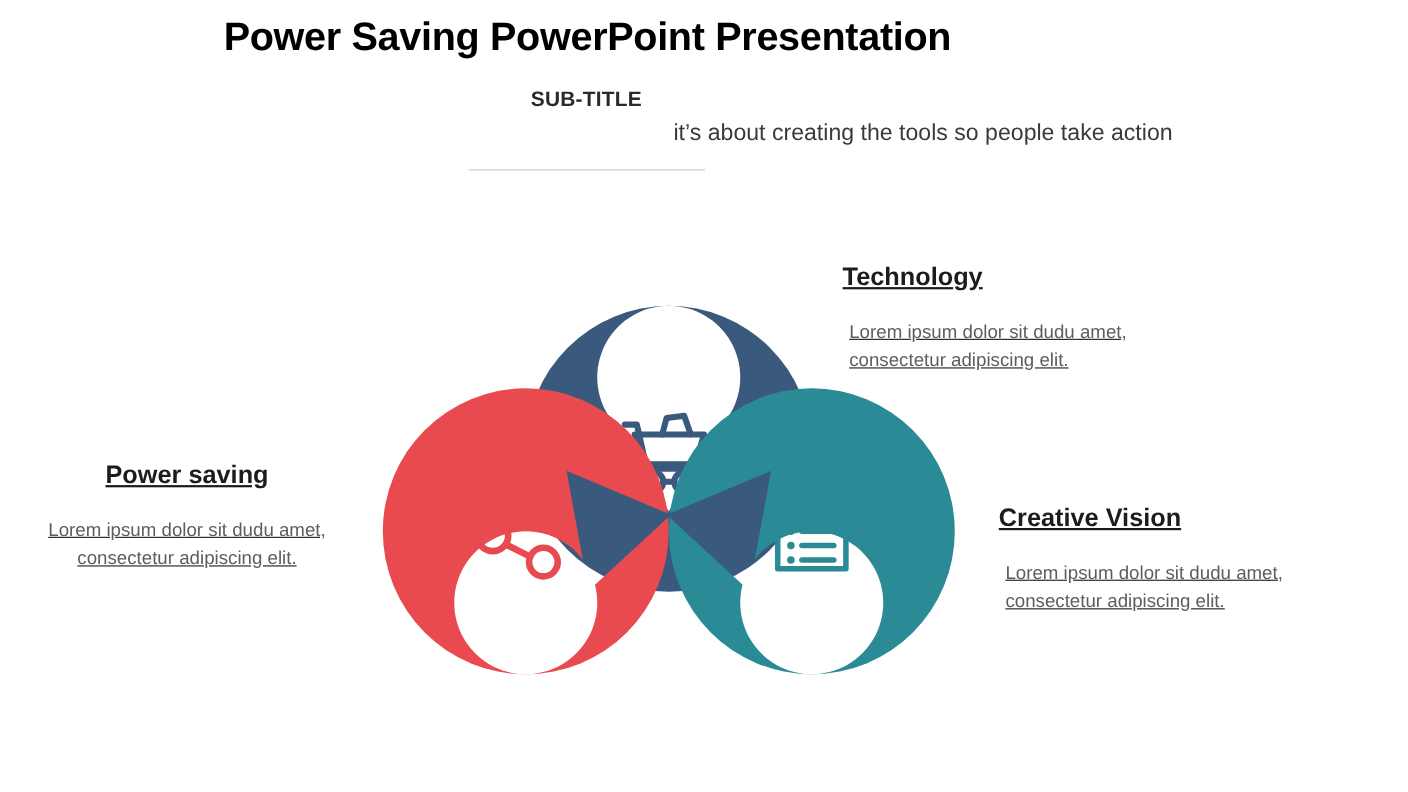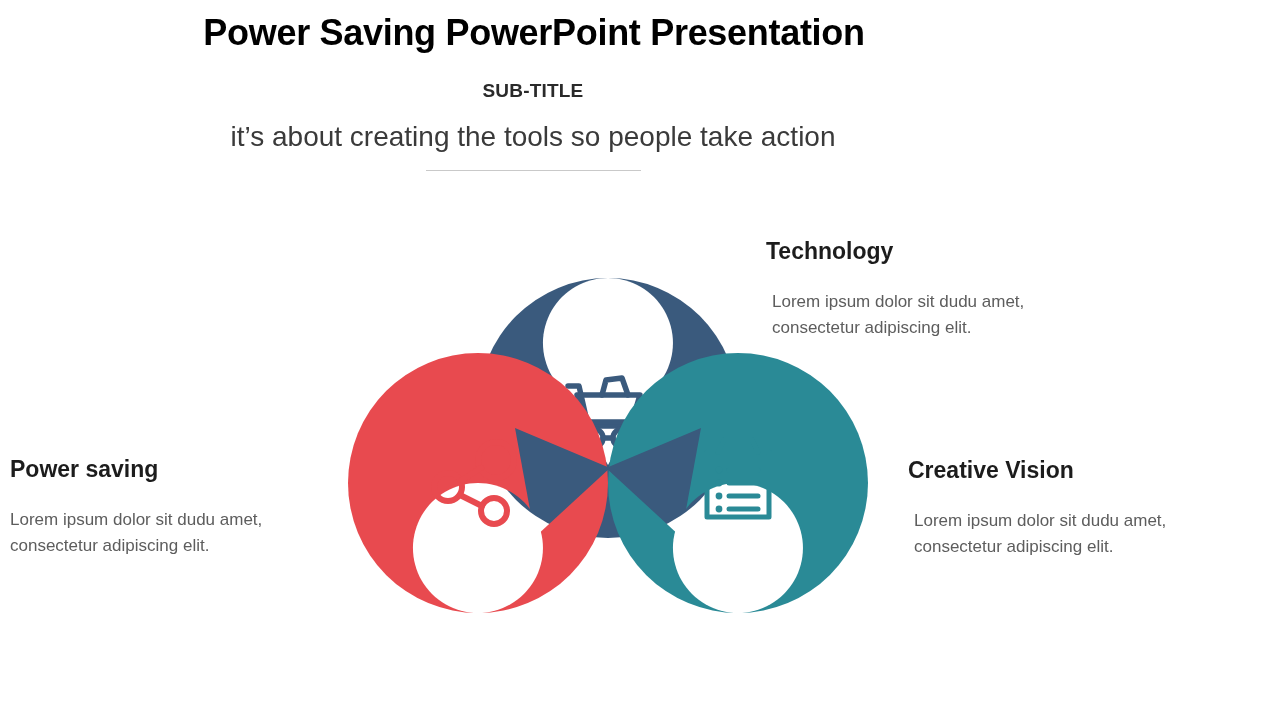--- a/index.html
+++ b/index.html
@@ -43,45 +43,46 @@
   .subtitle-label {
     font-family: "Liberation Sans", sans-serif;
     font-size: 19px;
     font-weight: 600;
     color: #2a2a2a;
     letter-spacing: 0.2px;
     line-height: 26px;
   }
   .subtitle-text {
     font-family: "Liberation Sans", sans-serif;
-    font-size: 28px;
+    font-size: 21px;
     font-weight: 400;
     color: #3a3a3a;
     line-height: 30px;
-    margin-top: 18px;
+    margin-top: 2px;
+    text-align: right;
   }
   .subtitle-divider {
     width: 215px;
     height: 1px;
     background: #c9c9c9;
     margin: 18px auto 0 auto;
   }
 
   
   .diagram-wrap {
     position: absolute;
     left: 330px;
     top: 200px;
     width: 560px;
     height: 450px;
   }
   .diagram-wrap svg { display: block; }
 
   
-  .callout { position: absolute; }
+  .callout { position: absolute; text-decoration: underline; }
   .callout-title {
     font-family: "Liberation Sans", sans-serif;
     font-size: 23px;
     font-weight: 600;
     color: #1c1c1c;
     line-height: 30px;
     white-space: nowrap;
   }
   .callout-body {
     font-family: "Liberation Sans", sans-serif;
@@ -95,23 +96,23 @@
   #callout-technology {
     left: 766px;
     top: 236px;
     width: 360px;
     text-align: left;
   }
   #callout-technology .callout-body { padding-left: 6px; }
 
   #callout-power-saving {
     left: 10px;
-    top: 454px;
+    top: 416px;
     width: 320px;
-    text-align: left;
+    text-align: center;
   }
 
   #callout-creative-vision {
     left: 908px;
     top: 455px;
     width: 360px;
     text-align: left;
   }
   #callout-creative-vision .callout-body { padding-left: 6px; }
 </style>

